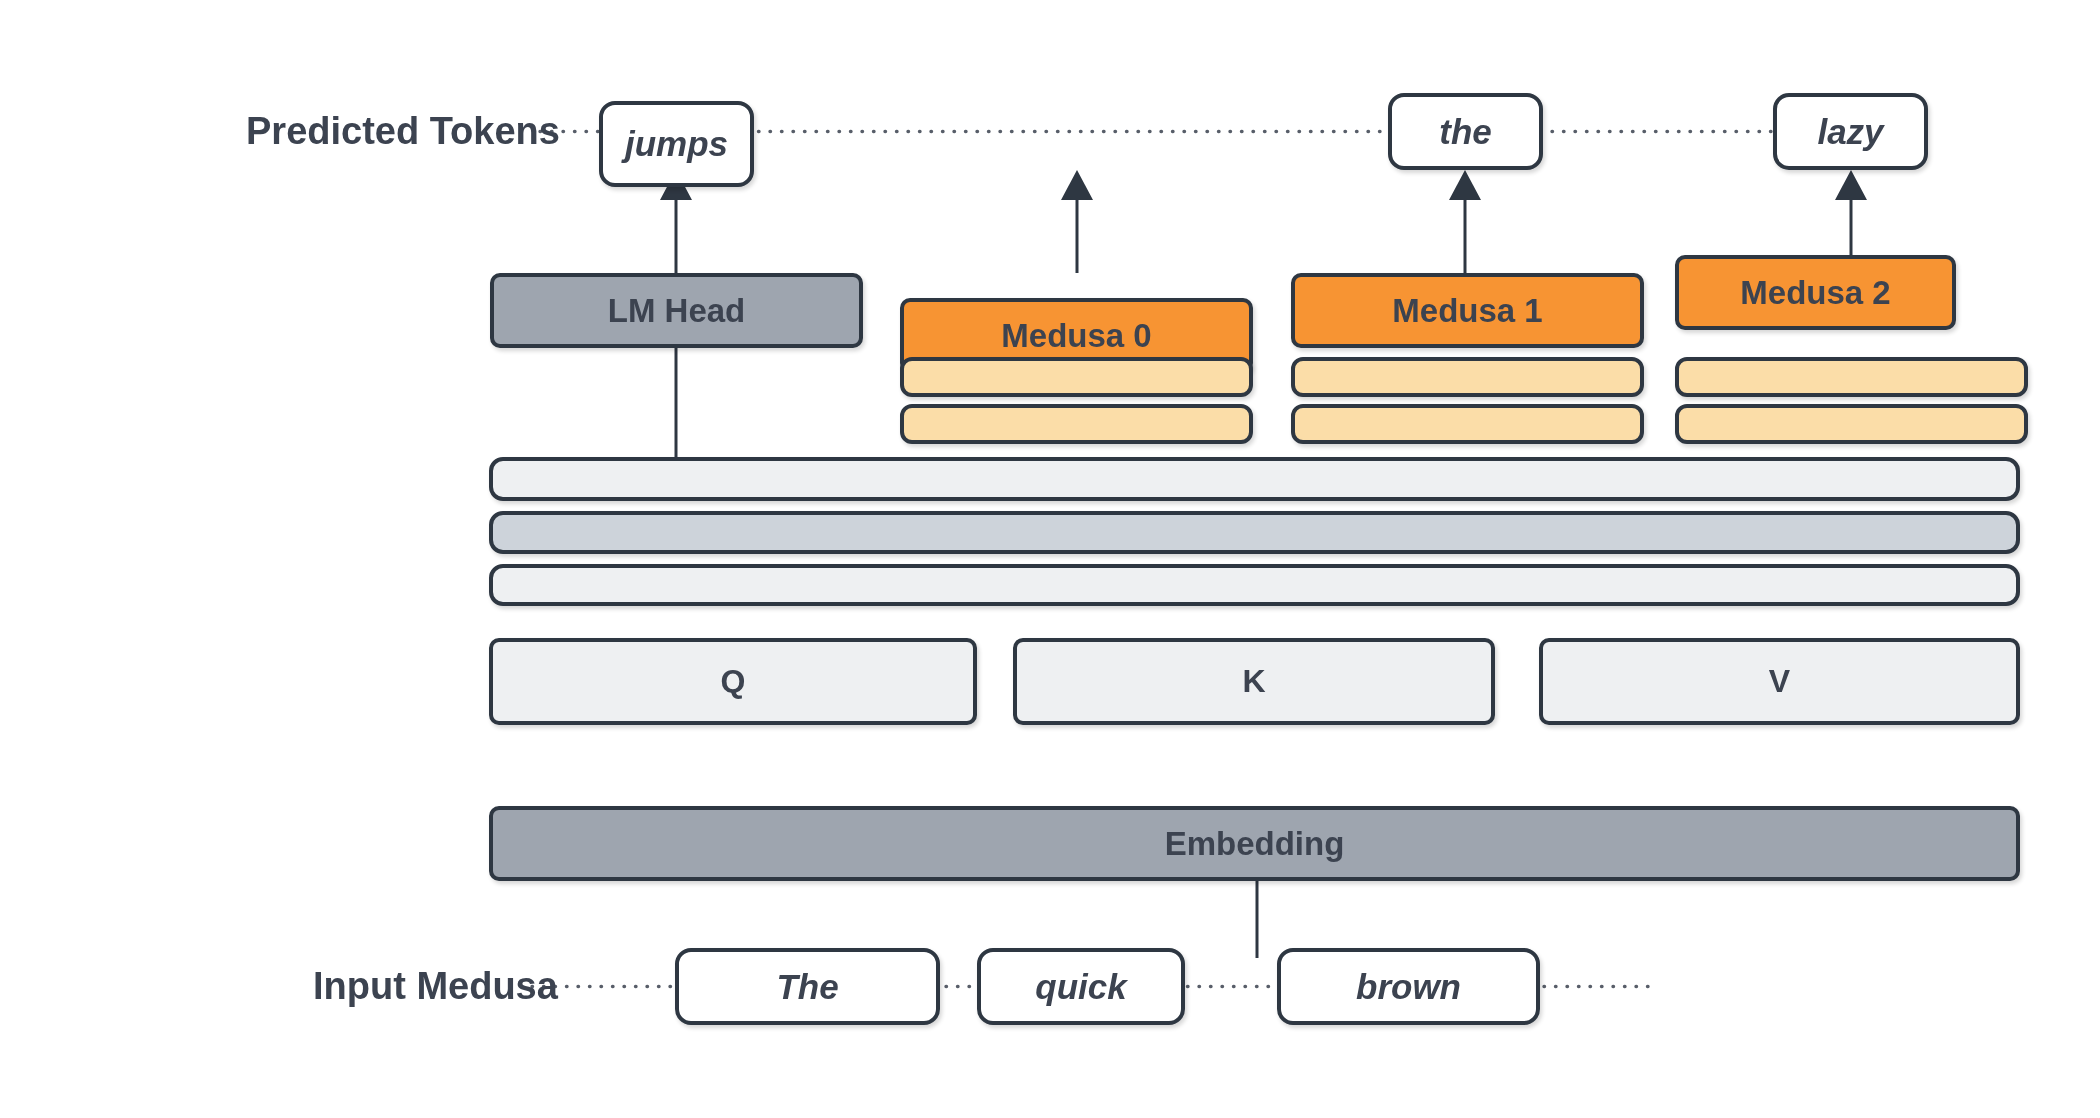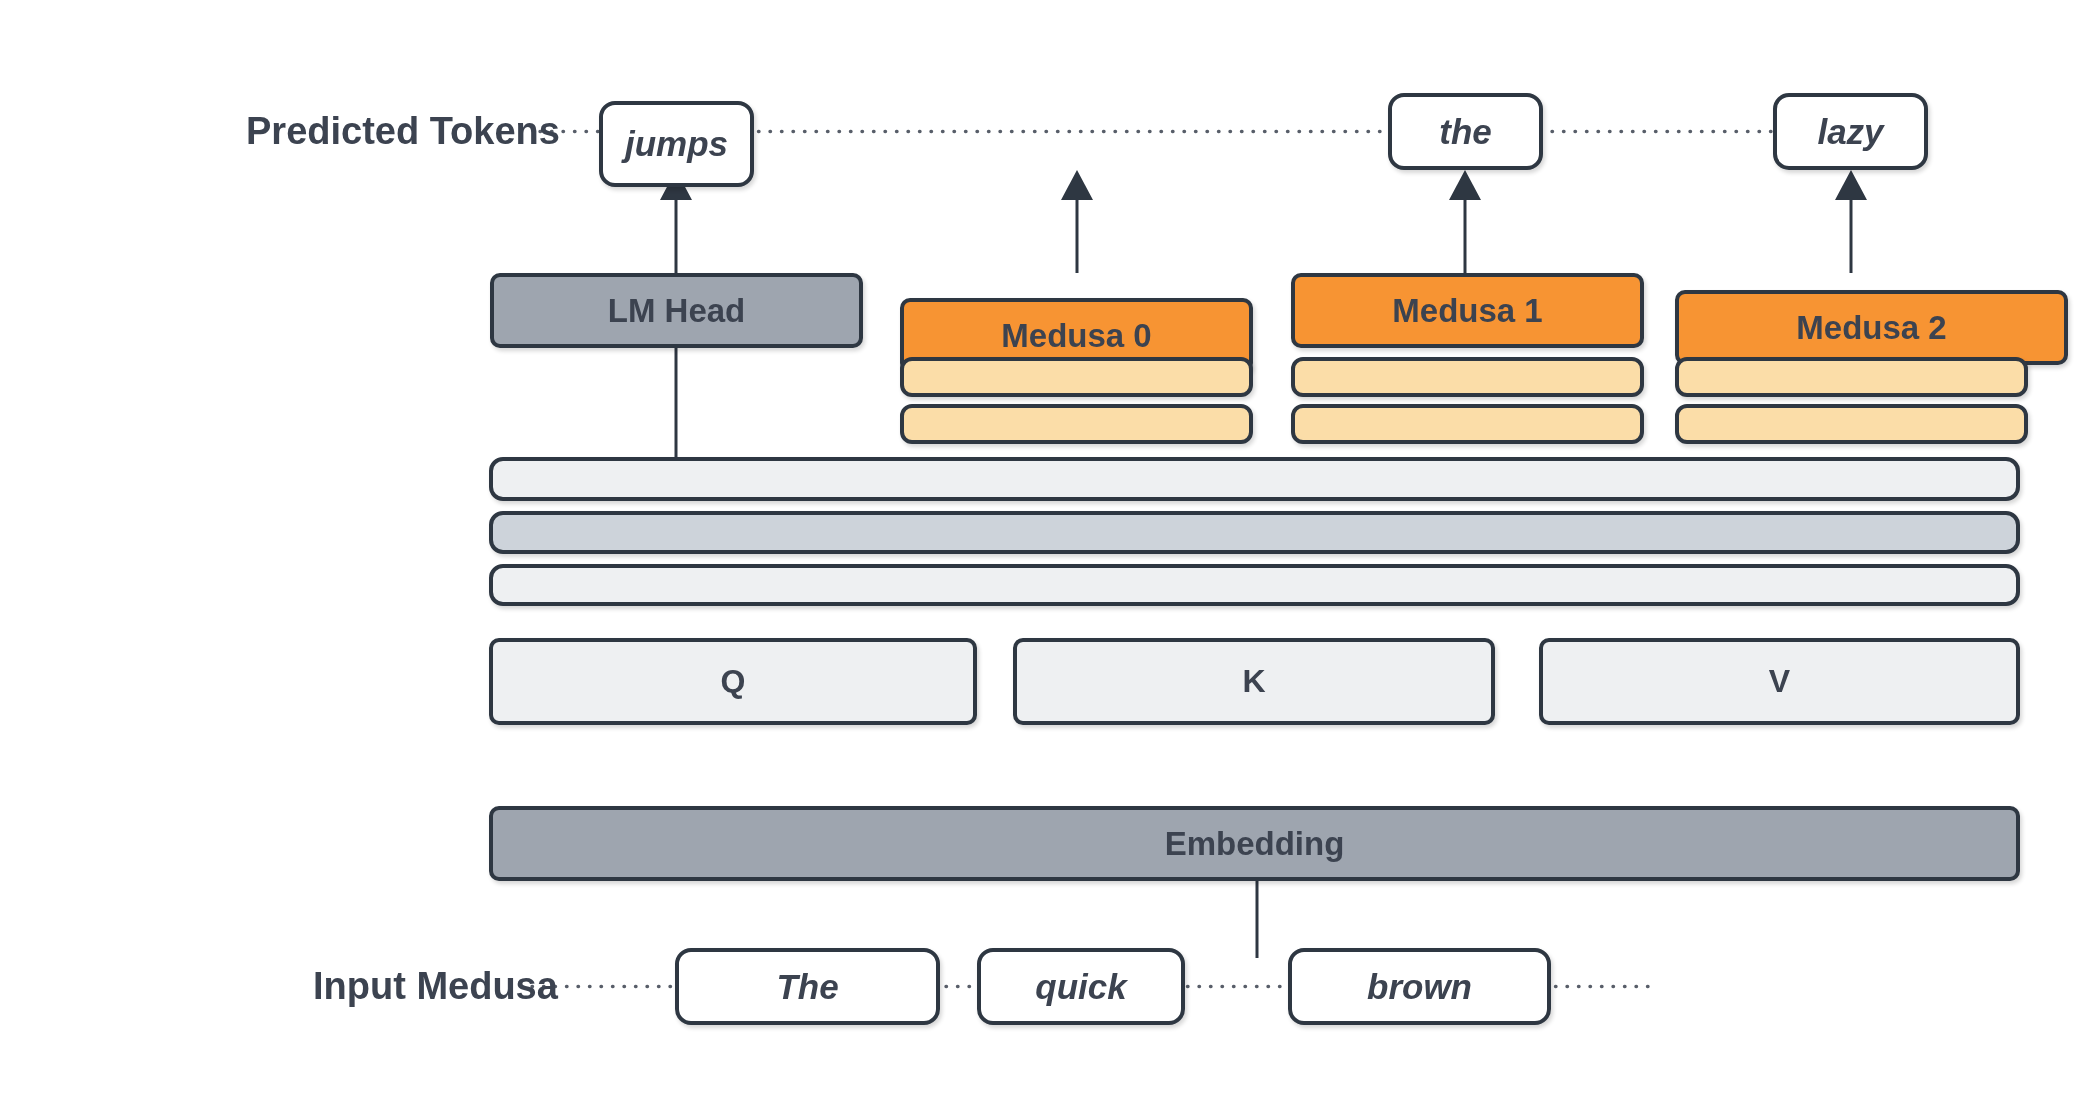--- a/index.html
+++ b/index.html
@@ -96,36 +96,36 @@
   <div class="lab" style="left:246px; top:93px; height:77px;">Predicted Tokens</div>
   <div class="lab" style="left:313px; top:948px; height:77px;">Input Medusa</div>
 
   <div class="box token" style="left:599px;  top:93px; width:155px; height:86px;margin-top:8px;">jumps</div>
   <div class="box token" style="left:1388px; top:93px; width:155px; height:77px;">the</div>
   <div class="box token" style="left:1773px; top:93px; width:155px; height:77px;">lazy</div>
 
   <div class="box head gray" style="left:490px;  top:273px; width:373px; height:75px;">LM Head</div>
   <div class="box head orange" style="left:900px;  top:273px; width:353px; height:75px;margin-top:25px;">Medusa 0</div>
   <div class="box head orange" style="left:1291px; top:273px; width:353px; height:75px;">Medusa 1</div>
-  <div class="box head orange" style="left:1675px; top:290px; width:393px; height:75px;">Medusa 2</div>
+  <div class="box head orange" style="left:1675px; top:255px; width:281px; height:75px;">Medusa 2</div>
 
   <div class="box tanbar" style="left:900px;  top:357px; width:353px; height:40px;"></div>
   <div class="box tanbar" style="left:900px;  top:404px; width:353px; height:40px;"></div>
   <div class="box tanbar" style="left:1291px; top:357px; width:353px; height:40px;"></div>
   <div class="box tanbar" style="left:1291px; top:404px; width:353px; height:40px;"></div>
   <div class="box tanbar" style="left:1675px; top:357px; width:353px; height:40px;"></div>
   <div class="box tanbar" style="left:1675px; top:404px; width:353px; height:40px;"></div>
 
   <div class="box longbar light" style="left:489px; top:457px; width:1531px; height:44px;"></div>
   <div class="box longbar mid" style="left:489px; top:511px; width:1531px; height:43px;"></div>
   <div class="box longbar light" style="left:489px; top:564px; width:1531px; height:42px;"></div>
 
   <div class="box qkv" style="left:489px;  top:638px; width:488px; height:87px;">Q</div>
   <div class="box qkv" style="left:1013px; top:638px; width:482px; height:87px;">K</div>
   <div class="box qkv" style="left:1539px; top:638px; width:481px; height:87px;">V</div>
 
   <div class="box embed" style="left:489px; top:762px; width:1531px; height:75px;margin-top:44px;">Embedding</div>
 
   <div class="box token" style="left:675px;  top:948px; width:265px; height:77px;">The</div>
   <div class="box token" style="left:977px;  top:948px; width:208px; height:77px;">quick</div>
-  <div class="box token" style="left:1277px; top:948px; width:263px; height:77px;margin-left:11px;">brown</div>
+  <div class="box token" style="left:1277px; top:948px; width:263px; height:77px;">brown</div>
 
 </div>
 
 </body></html>

